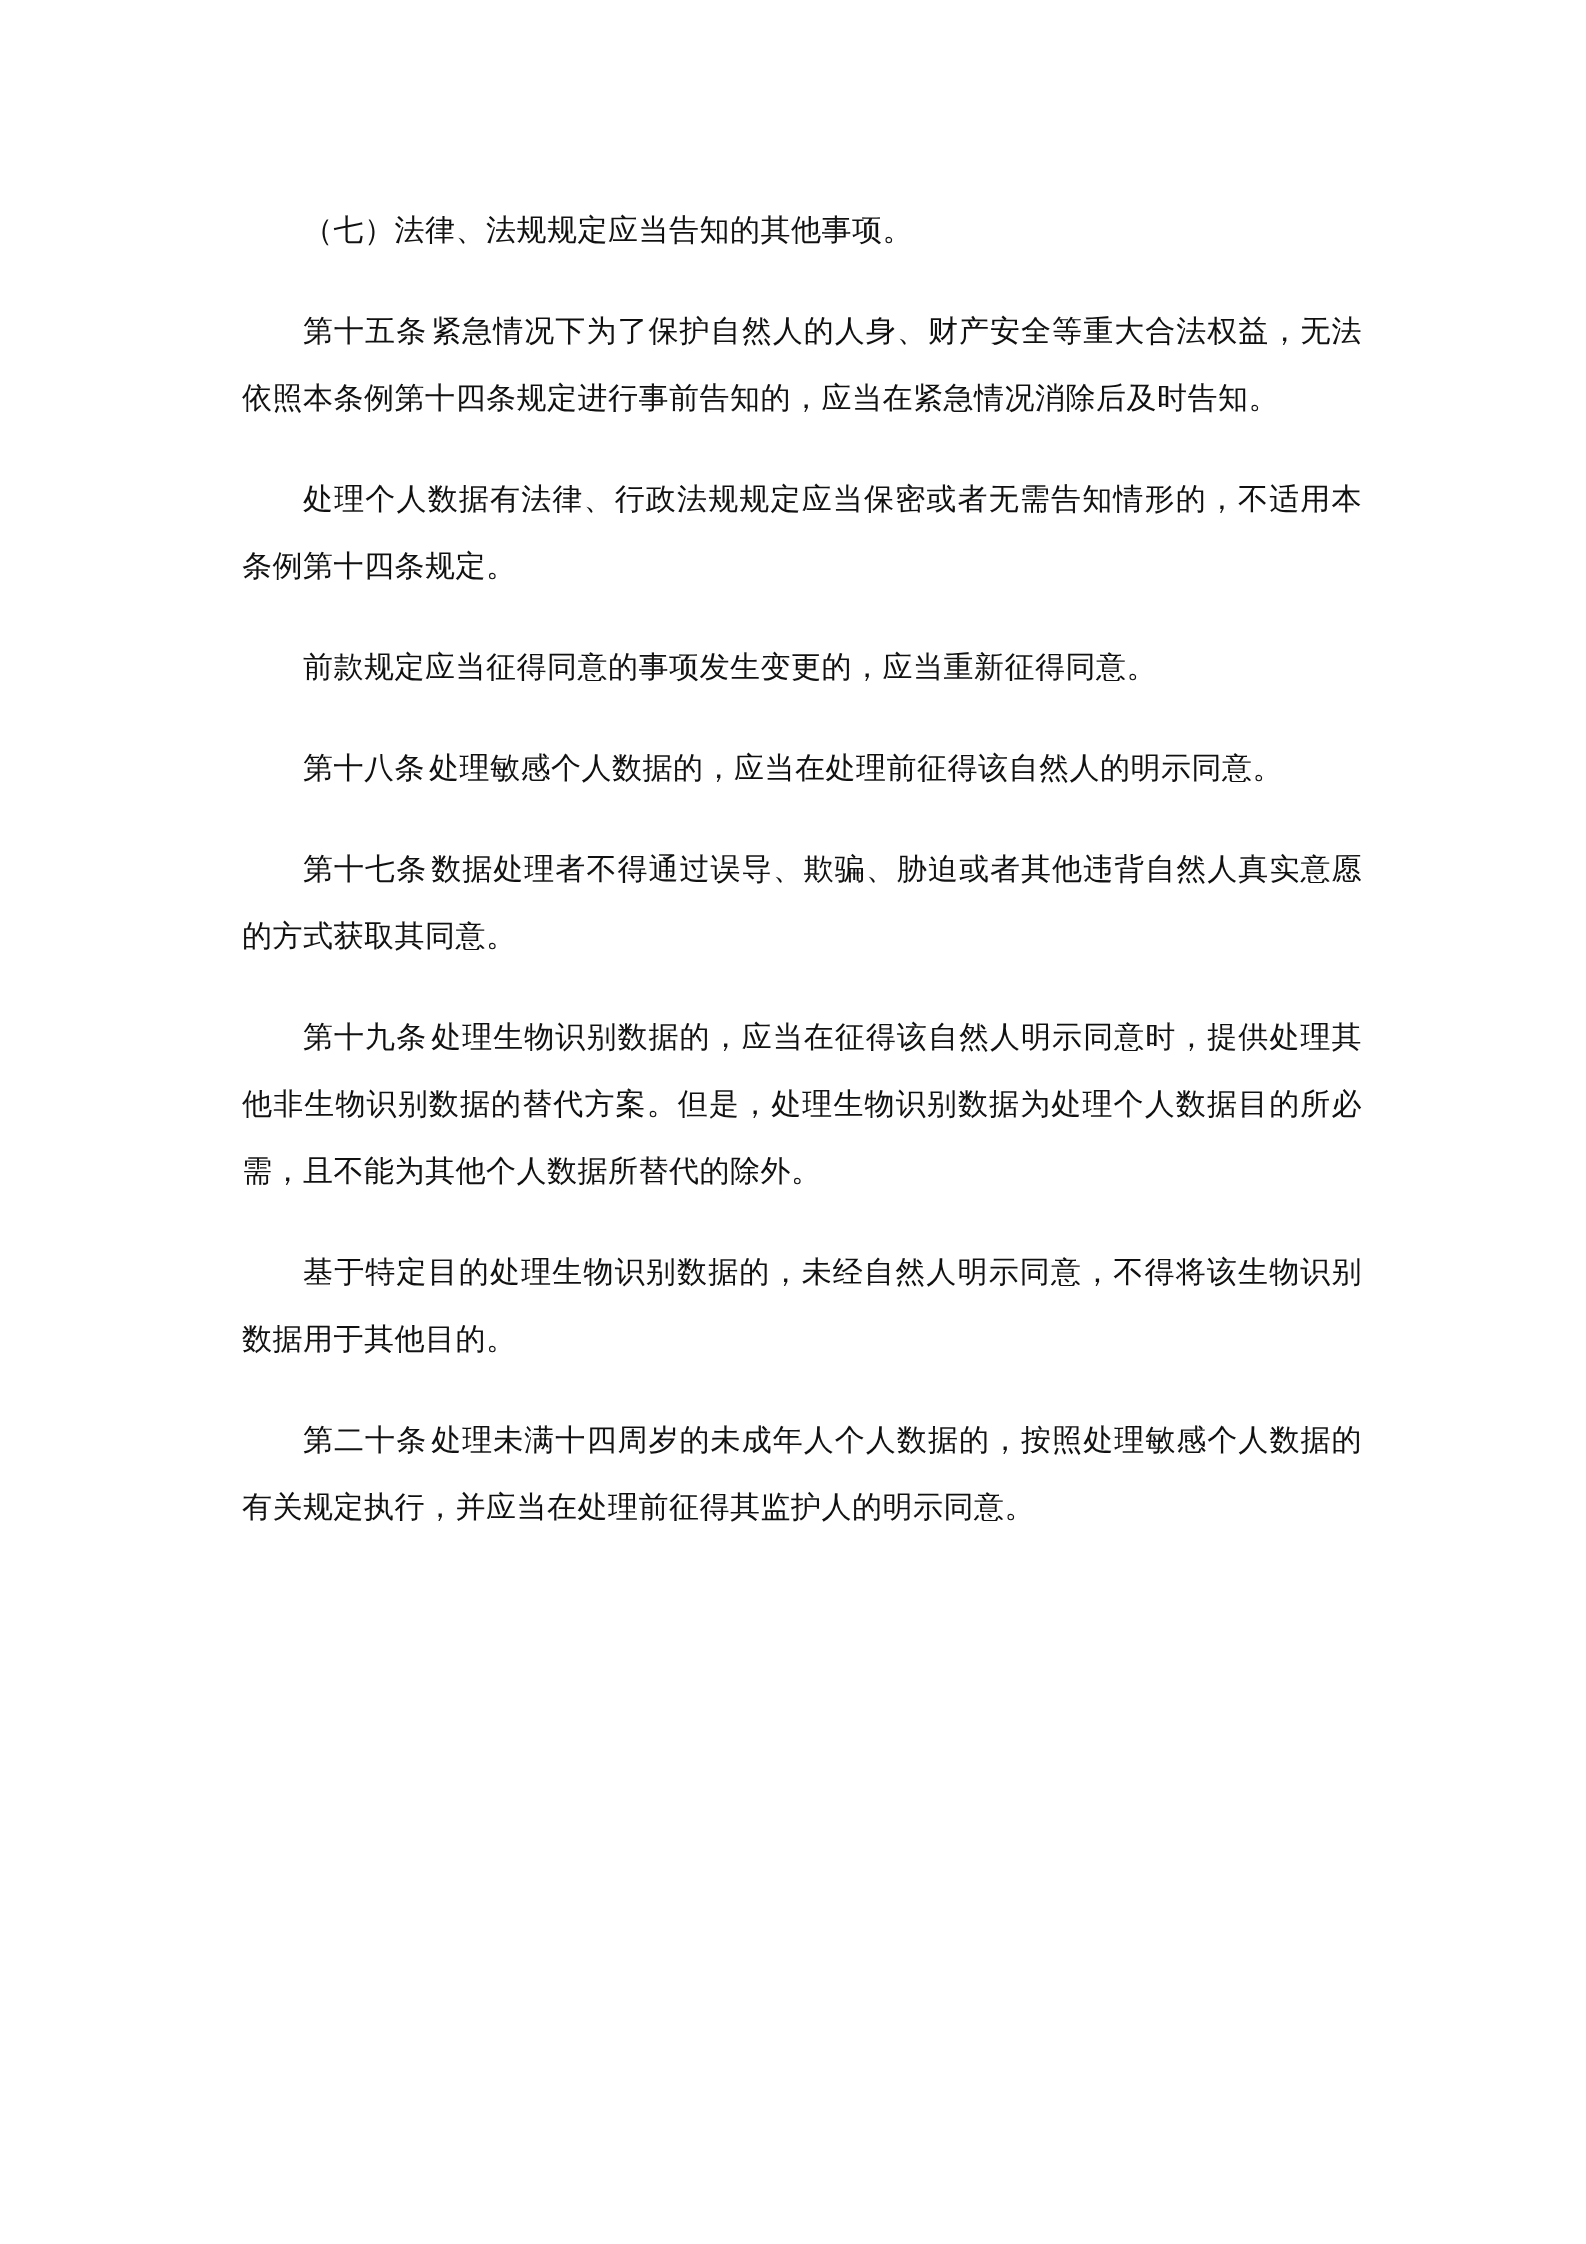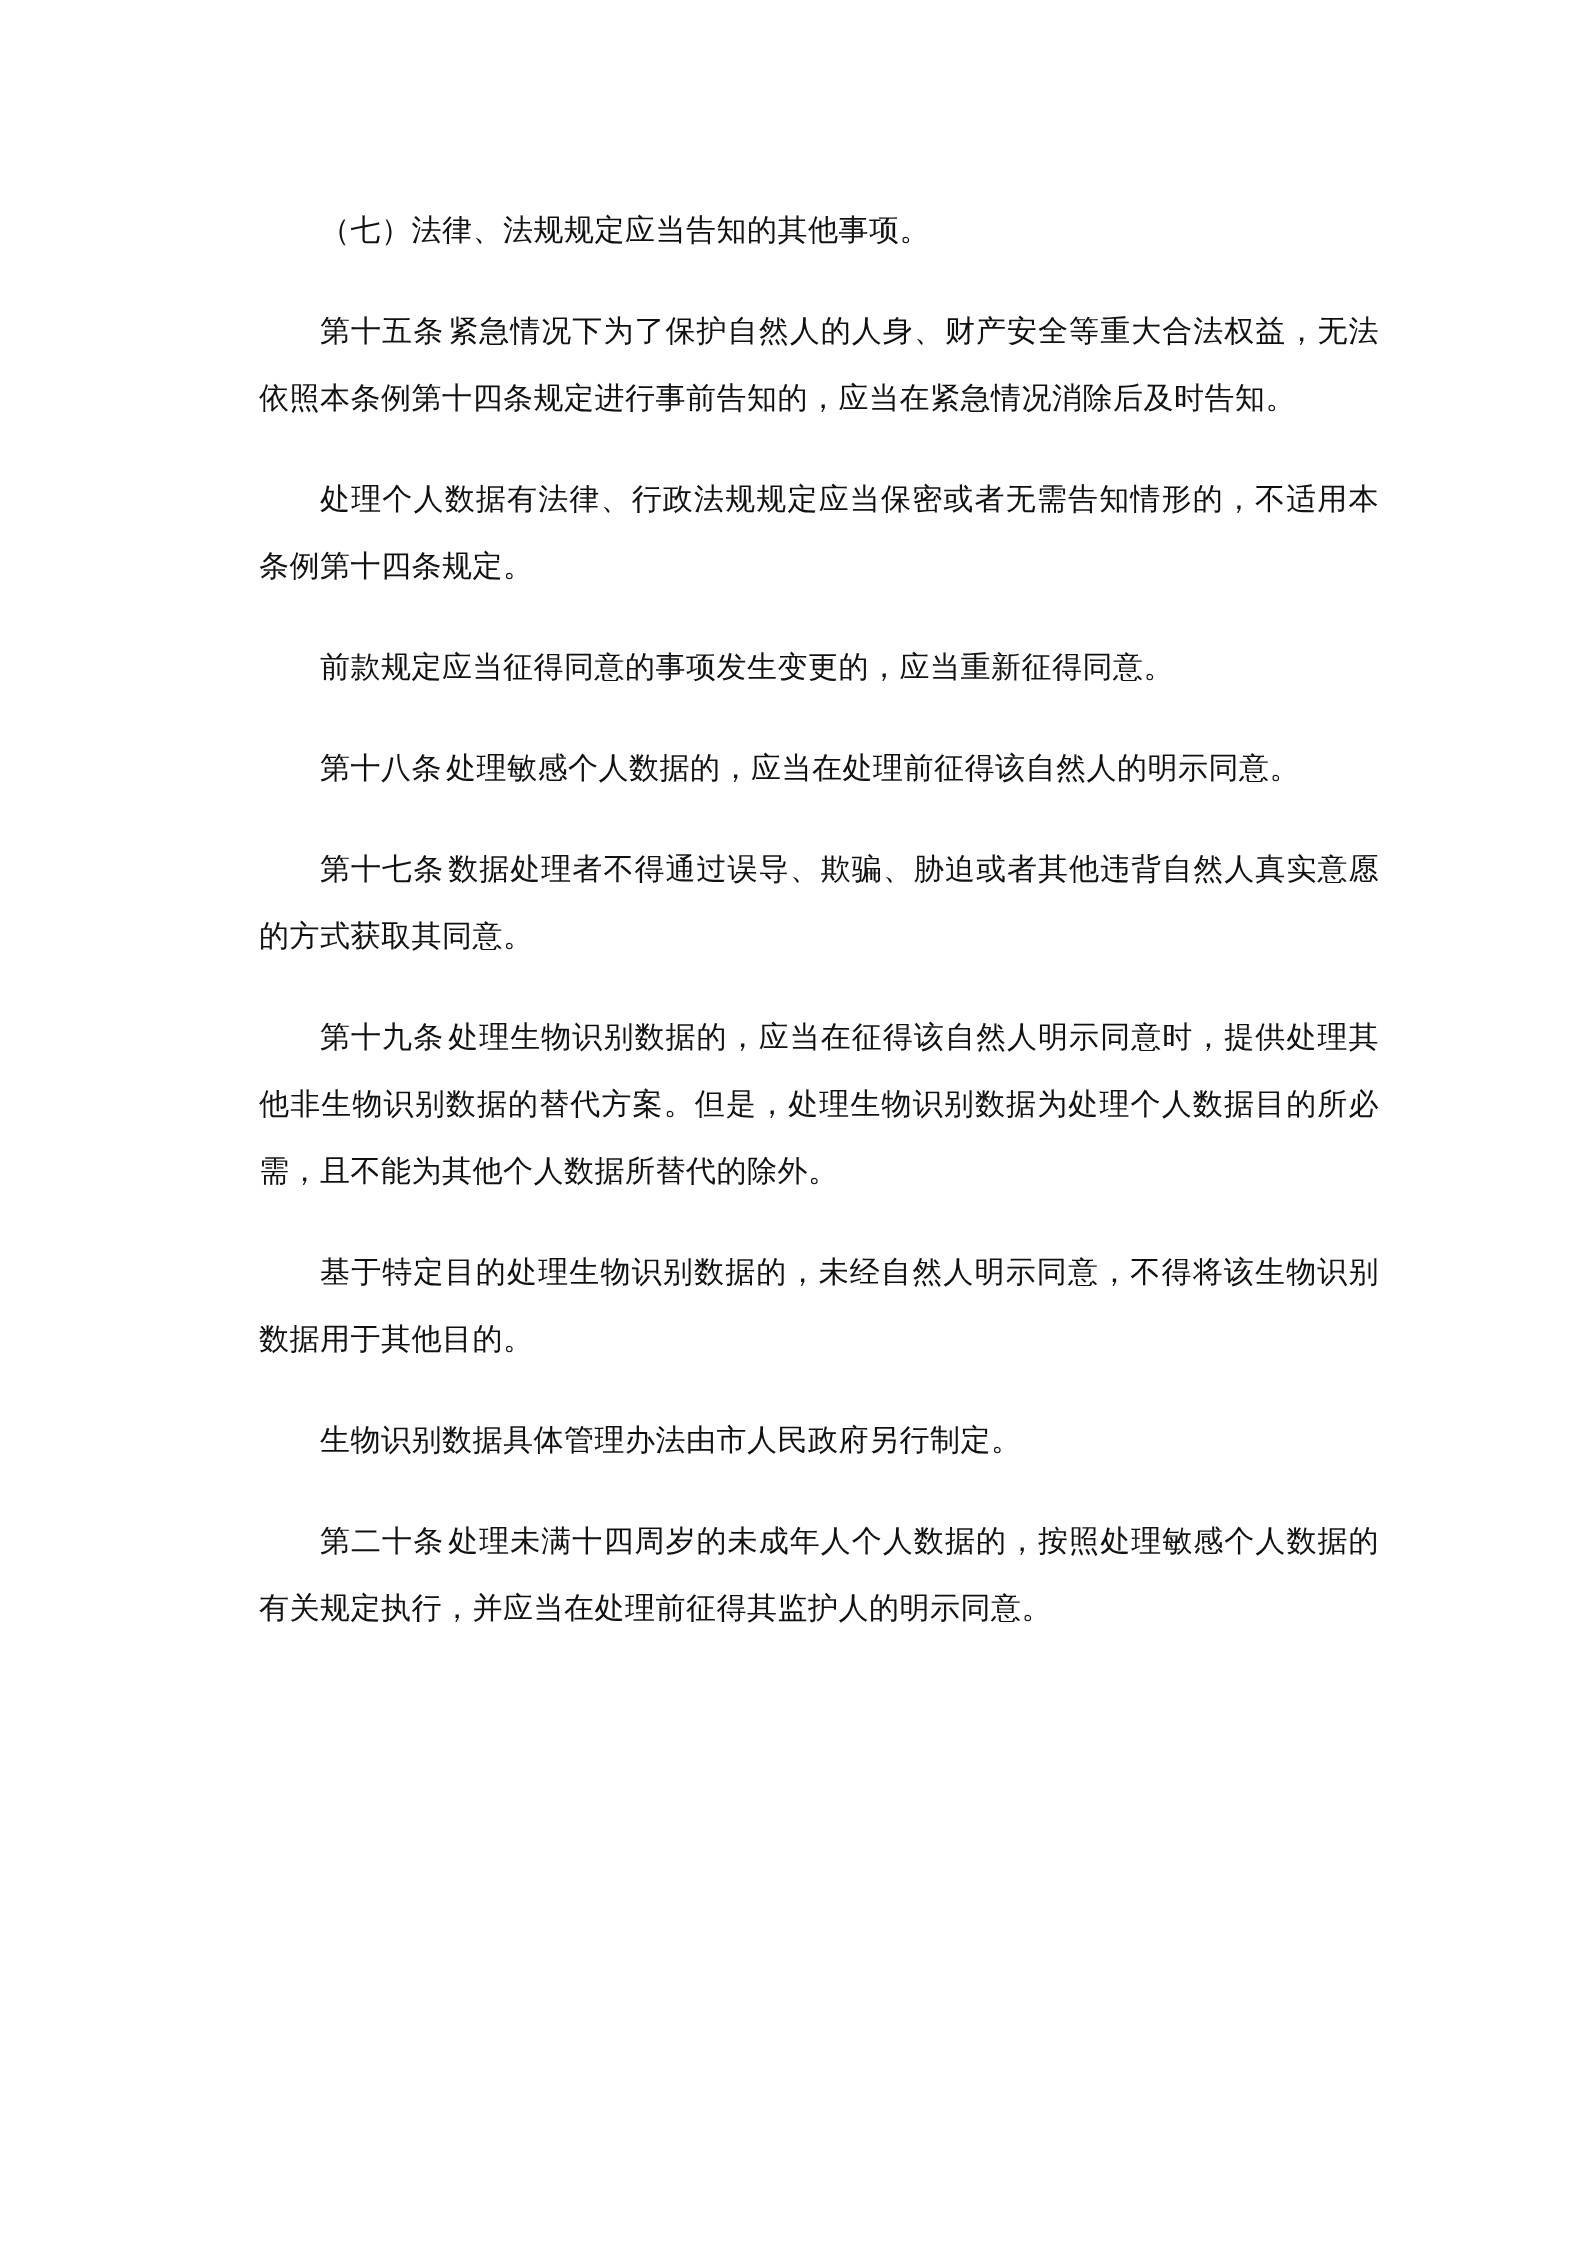--- a/index.html
+++ b/index.html
@@ -1,18 +1,18 @@
 <!DOCTYPE html>
 <html><head>
 <meta charset="utf-8">
 <style>
   html, body { margin: 0; padding: 0; background: #ffffff; }
   body { width: 1586px; height: 2244px; position: relative; overflow: hidden; }
   .page {
-    position: absolute; left: 259px; top: 196px; width: 1120px;
+    position: absolute; left: 242px; top: 196px; width: 1120px;
     font-family: "DejaVu Serif", "Liberation Serif", serif;
     color: #111111; font-size: 30px;
   }
   .para {
     margin: 0 0 34px 0; line-height: 67px; text-indent: 61px;
     text-align: justify; letter-spacing: 0.5px;
   }
   .para.first { text-indent: 61px; }
   .art { margin-right: 4px; }
 </style>
@@ -21,15 +21,14 @@
 
 <div class="page">
   <p class="para first"><span>（七）法律、法规规定应当告知的其他事项。</span></p>
   <p class="para"><span class="art">第十五条</span><span>紧急情况下为了保护自然人的人身、财产安全等重大合法权益，无法依照本条例第十四条规定进行事前告知的，应当在紧急情况消除后及时告知。</span></p>
   <p class="para"><span>处理个人数据有法律、行政法规规定应当保密或者无需告知情形的，不适用本条例第十四条规定。</span></p>
   <p class="para"><span>前款规定应当征得同意的事项发生变更的，应当重新征得同意。</span></p>
   <p class="para"><span class="art">第十八条</span><span>处理敏感个人数据的，应当在处理前征得该自然人的明示同意。</span></p>
   <p class="para"><span class="art">第十七条</span><span>数据处理者不得通过误导、欺骗、胁迫或者其他违背自然人真实意愿的方式获取其同意。</span></p>
   <p class="para"><span class="art">第十九条</span><span>处理生物识别数据的，应当在征得该自然人明示同意时，提供处理其他非生物识别数据的替代方案。但是，处理生物识别数据为处理个人数据目的所必需，且不能为其他个人数据所替代的除外。</span></p>
   <p class="para"><span>基于特定目的处理生物识别数据的，未经自然人明示同意，不得将该生物识别数据用于其他目的。</span></p>
-  <p class="para"><span>生物识别数据具体管理办法由市人民政府另行制定。</span></p>
   <p class="para"><span class="art">第二十条</span><span>处理未满十四周岁的未成年人个人数据的，按照处理敏感个人数据的有关规定执行，并应当在处理前征得其监护人的明示同意。</span></p>
 </div>
 
 </body></html>

